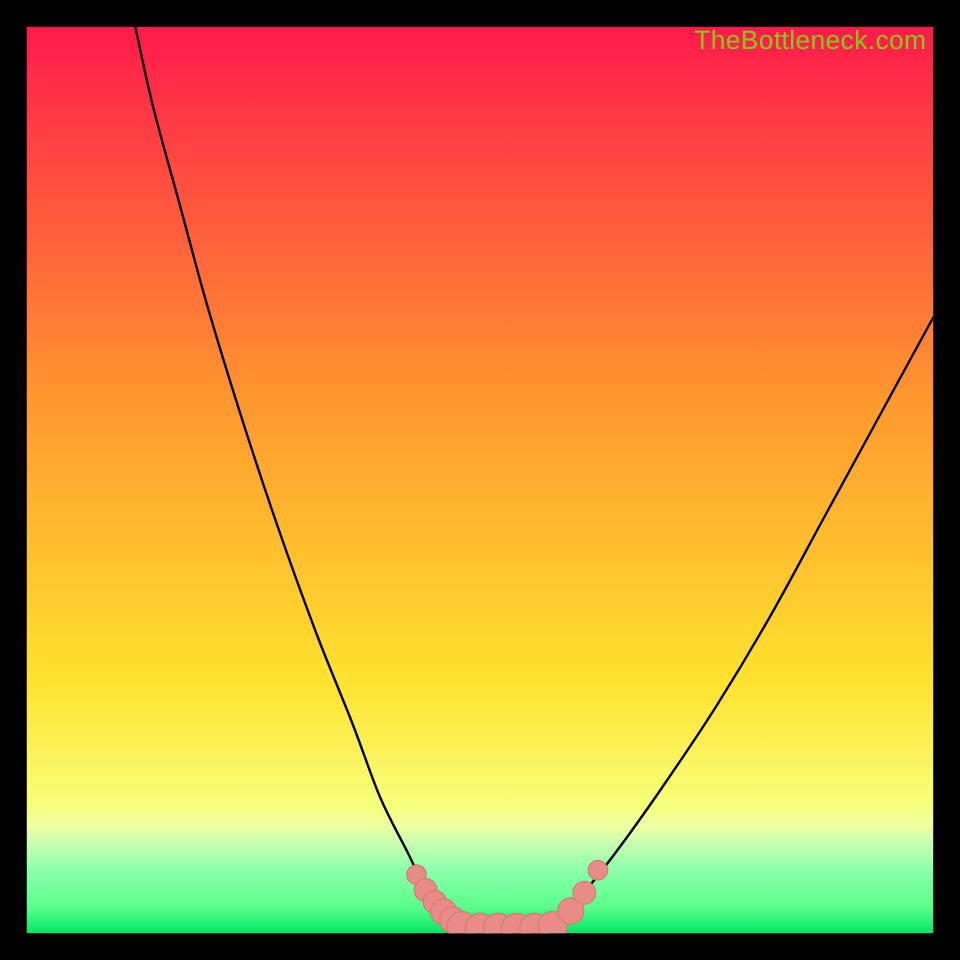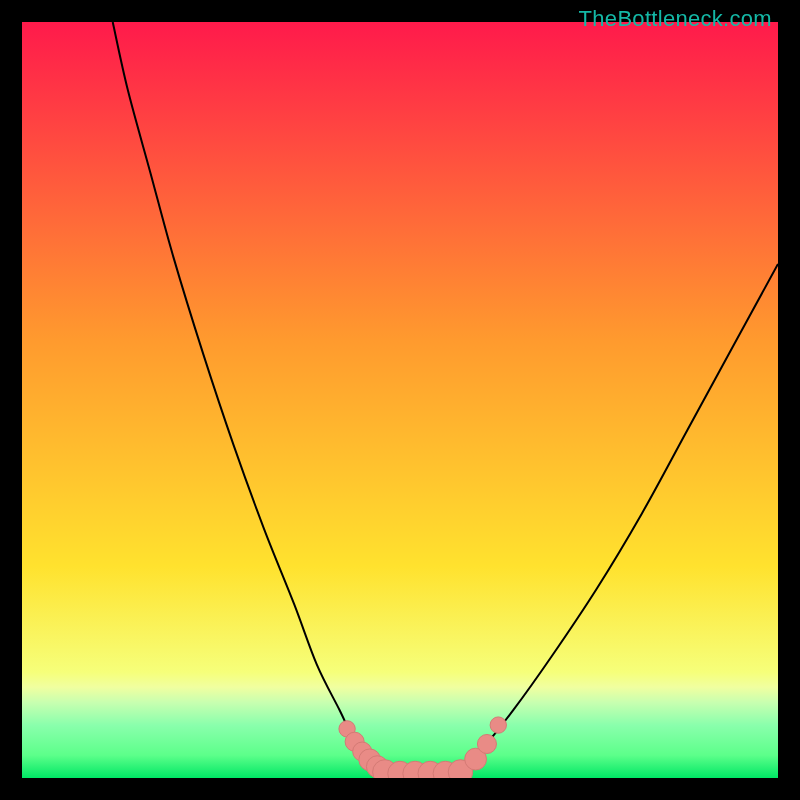--- a/index.html
+++ b/index.html
@@ -20,23 +20,23 @@
   .plot-area {
     position: absolute;
     left: 22px;
     top: 22px;
     width: 756px;
     height: 756px;
     overflow: hidden;
   }
   .watermark {
     position: absolute;
-    top: 6px;
+    top: 21px;
     right: 28px;
-    color: #14b8a6;
+    color: #84cc16;
     font-size: 22px;
     font-weight: 500;
     letter-spacing: 0.3px;
     z-index: 10;
   }
   svg {
     display: block;
   }
 </style>
 </head>

